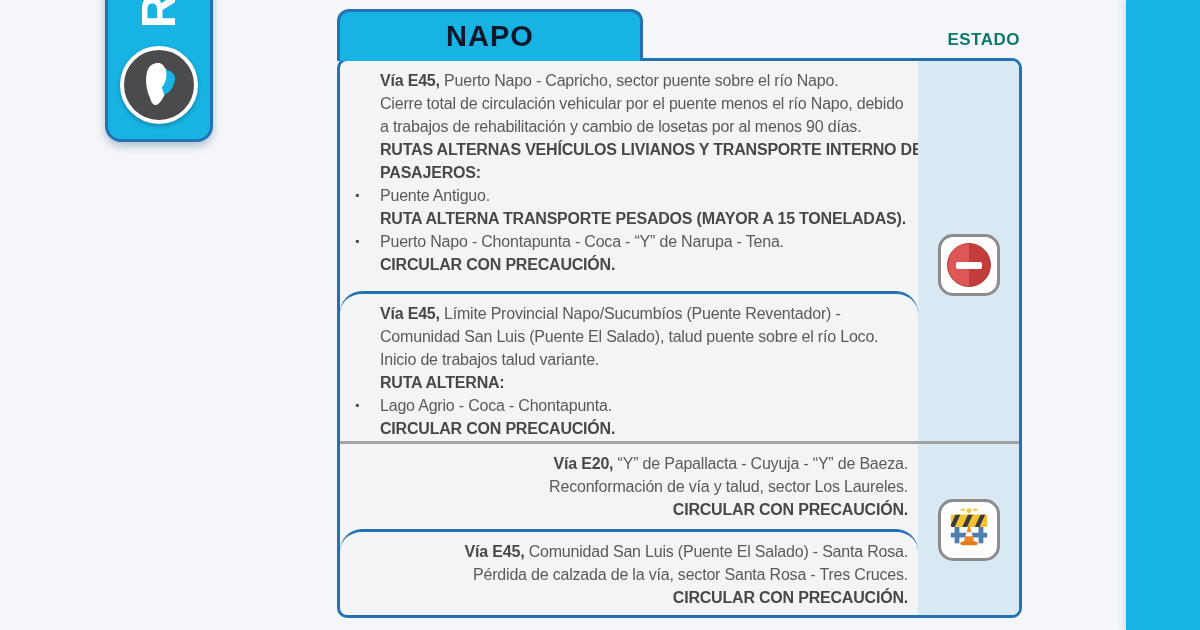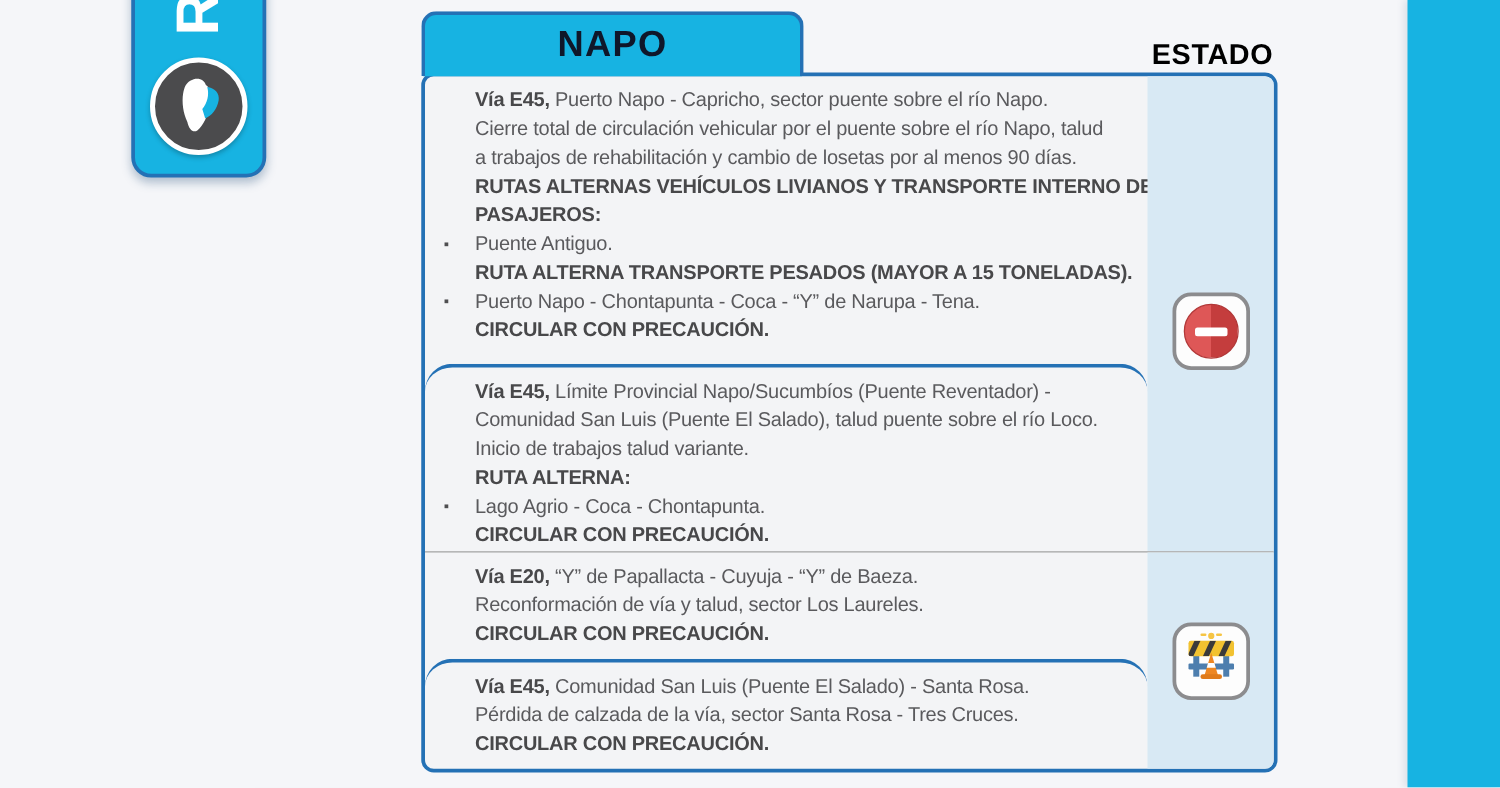--- a/index.html
+++ b/index.html
@@ -45,36 +45,36 @@
     background:#17B3E2;
     border:3px solid #2471B5; border-bottom:none;
     border-radius:12px 12px 0 0;
     z-index:3;
     display:flex; align-items:center; justify-content:center;
     color:#0f172a; font-size:29px; font-weight:800; letter-spacing:1px;
   }
 
   .estado-label {
     position:absolute; left:920px; top:30px; width:100px;
-    text-align:center;
-    color:#000000; font-size:23px; font-weight:800; letter-spacing:.5px;
+    text-align:right;
+    color:#0f766e; font-size:17px; font-weight:800; letter-spacing:.5px;
   }
 
   
   .status-table {
     position:absolute; left:337px; top:58px; width:685px; height:560px;
     background:#F3F4F6;
     border:3px solid #2471B5;
     border-radius:10px;
     overflow:hidden;
     display:flex; flex-direction:column;
   }
   .table-section { display:flex; flex:1 1 auto; min-height:0; }
   .table-section:nth-child(1) { flex:0 0 380px; }
-  .table-section:nth-child(2) { flex:1 1 auto; border-top:1px solid #a3a3a3; }
+  .table-section:nth-child(2) { flex:1 1 auto; border-top:3px solid #a3a3a3;text-align:right; }
   .rows-col { flex:1 1 auto; display:flex; flex-direction:column; min-width:0; overflow:hidden; }
   .row { padding:8px 6px 0 0; overflow:hidden; }
   .table-section:nth-child(1) .row:first-child { flex:0 0 230px; }
   .table-section:nth-child(2) .row:first-child { flex:0 0 85px; }
   .row:last-child { flex:1 1 auto; border-top:3px solid #2471B5;border-radius:22px; }
 
   .line {
     position:relative;
     padding-left:40px; padding-right:4px;
     font-size:16px; line-height:23px;
@@ -132,21 +132,21 @@
   <span>NAPO</span>
 </div>
 
 <div class="estado-label">ESTADO</div>
 
 <div class="status-table">
     <div class="table-section">
       <div class="rows-col">
         <div class="row">
           <div class="line"><span class="seg bold">Vía E45,</span><span class="seg"> Puerto Napo - Capricho, sector puente sobre el río Napo.</span></div>
-          <div class="line"><span class="seg">Cierre total de circulación vehicular por el puente sobre el río Napo, talud</span></div>
+          <div class="line"><span class="seg">Cierre total de circulación vehicular por el puente menos el río Napo, debido</span></div>
           <div class="line"><span class="seg">a trabajos de rehabilitación y cambio de losetas por al menos 90 días.</span></div>
           <div class="line"><span class="seg bold">RUTAS ALTERNAS VEHÍCULOS LIVIANOS Y TRANSPORTE INTERNO DE</span></div>
           <div class="line"><span class="seg bold">PASAJEROS:</span></div>
           <div class="line"><span class="bullet">▪</span><span class="seg">Puente Antiguo.</span></div>
           <div class="line"><span class="seg bold">RUTA ALTERNA TRANSPORTE PESADOS (MAYOR A 15 TONELADAS).</span></div>
           <div class="line"><span class="bullet">▪</span><span class="seg">Puerto Napo - Chontapunta - Coca - “Y” de Narupa - Tena.</span></div>
           <div class="line"><span class="seg bold">CIRCULAR CON PRECAUCIÓN.</span></div>
         </div>
         <div class="row">
           <div class="line"><span class="seg bold">Vía E45,</span><span class="seg"> Límite Provincial Napo/Sucumbíos (Puente Reventador) -</span></div>

